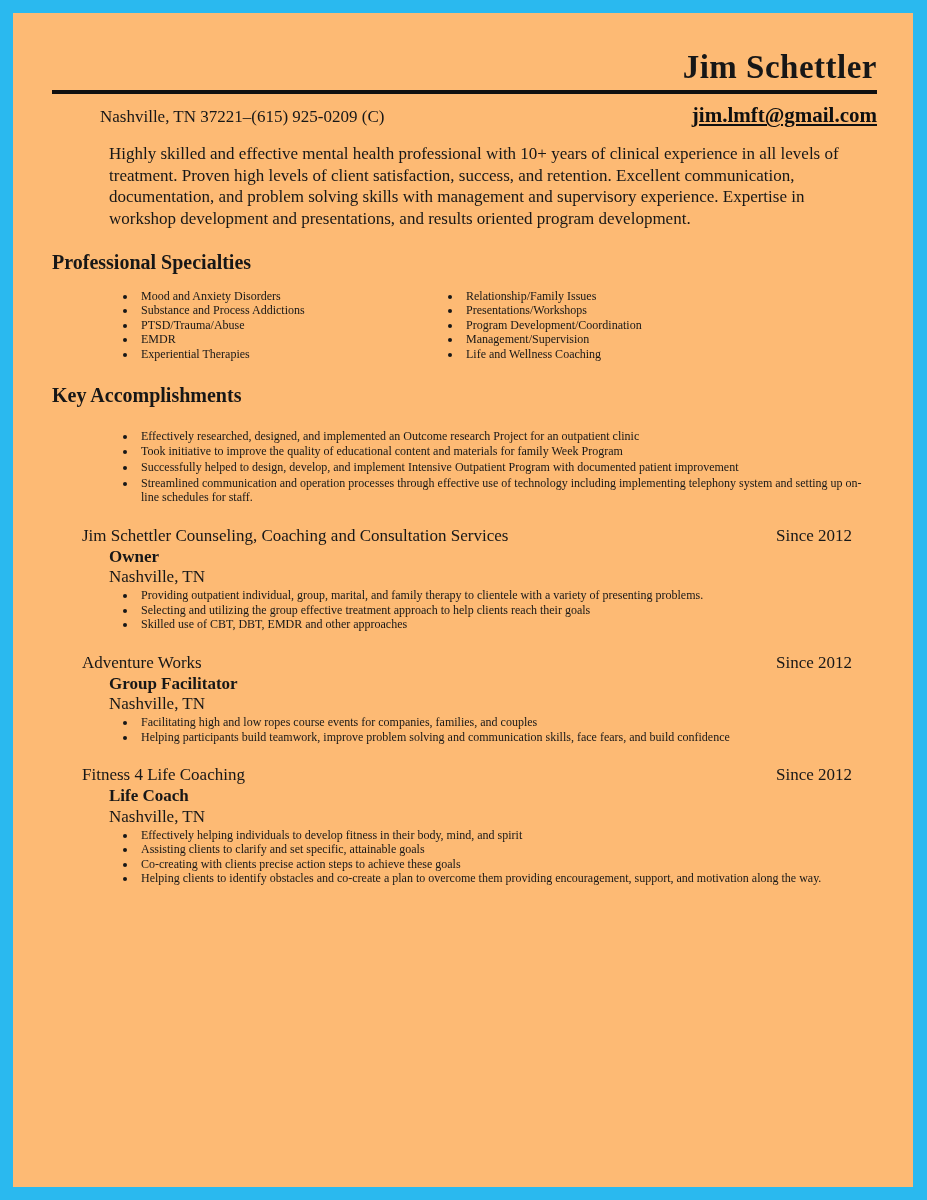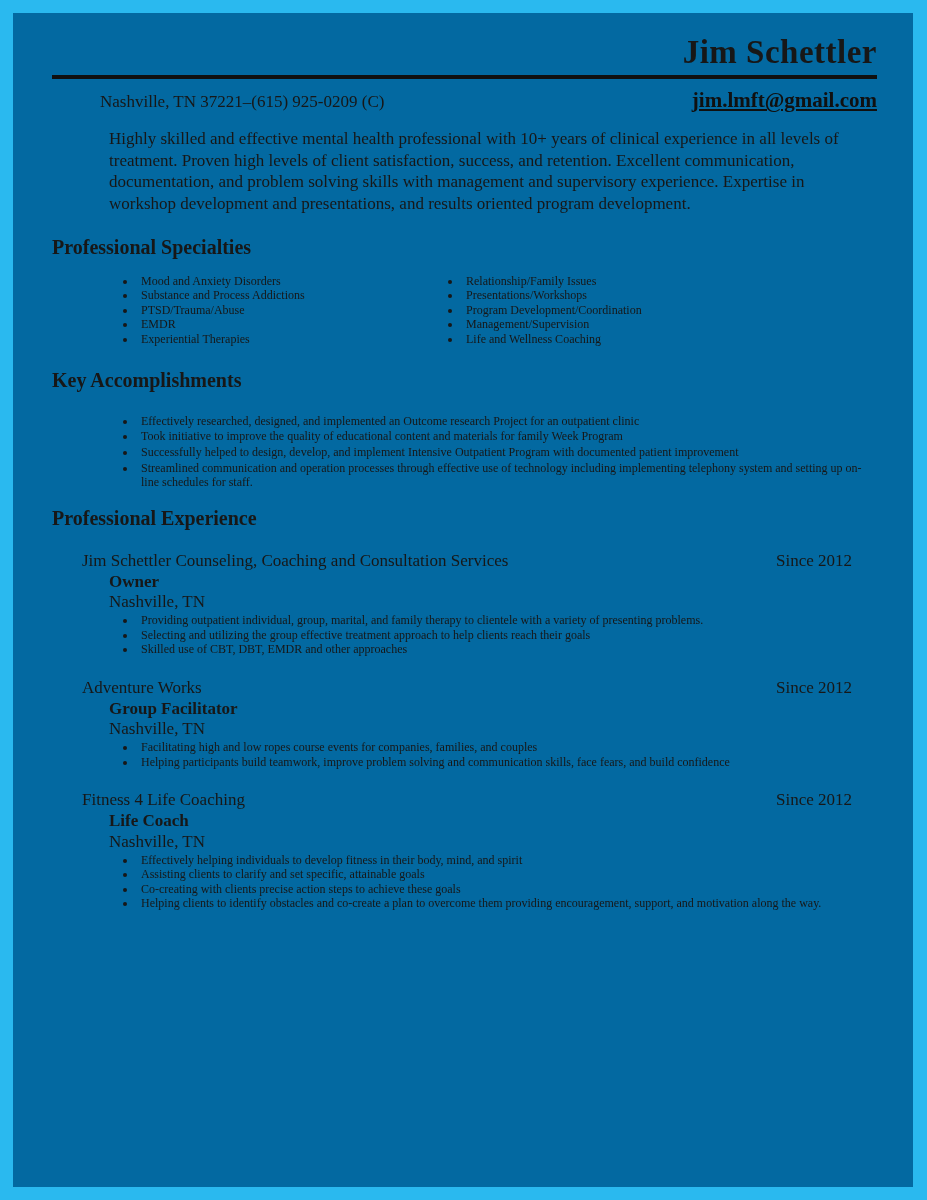--- a/index.html
+++ b/index.html
@@ -8,22 +8,22 @@
     width: 927px;
     height: 1200px;
     position: relative;
     background: #2ab9ef;
     font-family: "Liberation Serif", "DejaVu Serif", serif;
     color: #171717;
   }
   .page {
     position: absolute;
     left: 13px; top: 13px; right: 14px; bottom: 13px;
-    background: #0369a1;
-    padding: 9px 36px 0 39px;
+    background: #fdba74;
+    padding: 24px 36px 0 39px;
     overflow: hidden;
   }
   
   .name {
     margin: 12px 0 0 0;
     text-align: right;
     font-size: 33px;
     font-weight: bold;
     line-height: 1.1;
     letter-spacing: 0.5px;
@@ -139,21 +139,20 @@
     <h2>Key Accomplishments</h2>
     <ul>
       <li>Effectively researched, designed, and implemented an Outcome research Project for an outpatient clinic</li>
       <li>Took initiative to improve the quality of educational content and materials for family Week Program</li>
       <li>Successfully helped to design, develop, and implement Intensive Outpatient Program with documented patient improvement</li>
       <li>Streamlined communication and operation processes through effective use of technology including implementing telephony system and setting up on-line schedules for staff.</li>
     </ul>
   </section>
 
   <section class="sec-experience">
-    <h2>Professional Experience</h2>
 
     <div class="job">
       <div class="job-head">
         <span class="company">Jim Schettler Counseling, Coaching and Consultation Services</span>
         <span class="dates">Since 2012</span>
       </div>
       <div class="role">Owner</div>
       <div class="location">Nashville, TN</div>
       <ul>
         <li>Providing outpatient individual, group, marital, and family therapy to clientele with a variety of presenting problems.</li>

